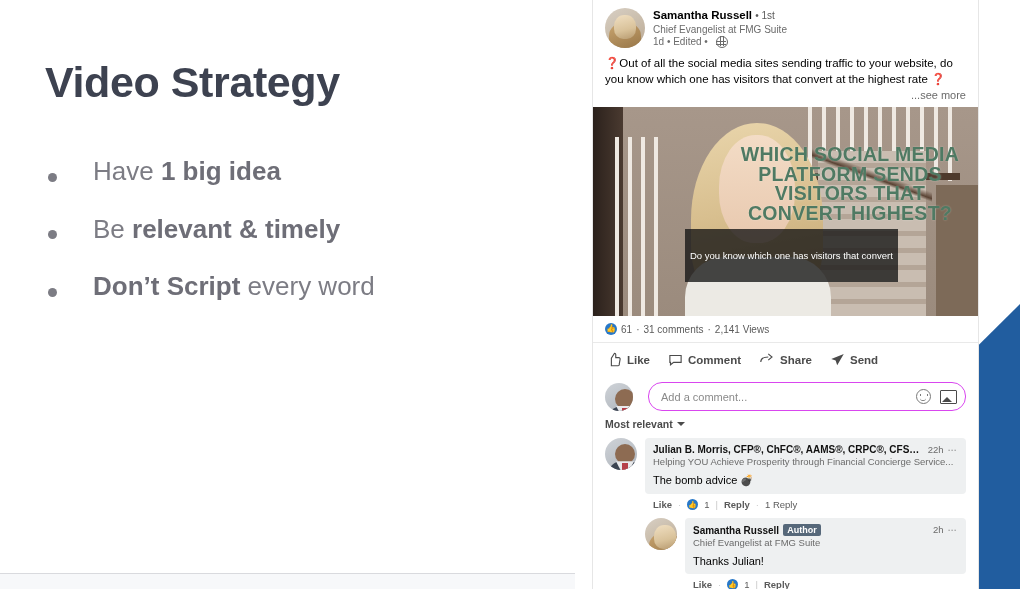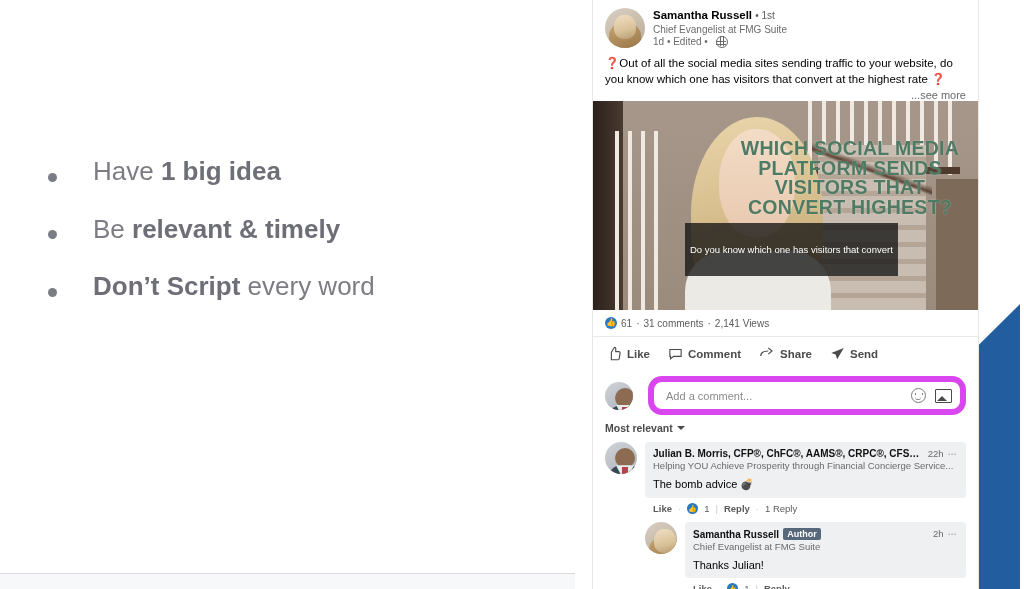--- a/index.html
+++ b/index.html
@@ -122,21 +122,21 @@
   .globe::before{
     content:"";position:absolute;left:-1px;top:3.5px;width:10px;height:2px;
     border-top:1px solid #6b6b6b;border-bottom:1px solid #6b6b6b;
   }
 
   .post-body{
     padding:6px 12px 0 12px;font-size:11.5px;line-height:1.42;color:#000;
   }
   .qmark{color:#cf2b2b;font-weight:bold;}
   .see-more{
-    text-align:right;padding:2px 12px 0 12px;
+    text-align:right;padding:2px 12px 6px 12px;
     font-size:11px;color:#6b6b6b;
   }
 
   
   .video{
     position:relative;width:100%;height:209px;overflow:hidden;
     background:#9c8d7c;
   }
   .v-wall{position:absolute;inset:0;background:linear-gradient(180deg,#a7978a 0%,#9b8b7d 100%);}
   .v-dark-left{position:absolute;left:0;top:0;width:30px;height:100%;
@@ -193,21 +193,21 @@
     padding:9px 14px 9px 14px;font-size:11.5px;
     font-weight:bold;color:#4b4b4b;
   }
   .act{display:flex;align-items:center;gap:5px;cursor:pointer;}
   .act svg{display:block;}
 
   
   .comment-box-row{display:flex;align-items:center;gap:7px;padding:6px 12px 0 12px;}
   .comment-input{
     flex:1 1 auto;display:flex;align-items:center;
-    height:27px;border:6px solid #d946ef;border-radius:14px;
+    height:27px;border:1px solid #d946ef;border-radius:14px;
     padding:0 8px 0 12px;font-size:11px;color:#8a8a8a;
   }
   .comment-input span.ph{flex:1 1 auto;}
   .ci-icons{display:flex;align-items:center;gap:9px;}
   .emoji-ic{
     width:13px;height:13px;border-radius:50%;border:1px solid #7a7a7a;
     position:relative;
   }
   .emoji-ic::after{
     content:"";position:absolute;left:3px;top:7px;width:6px;height:3px;
@@ -270,20 +270,21 @@
     display:inline-flex;align-items:center;justify-content:center;
     color:#fff;font-size:7px;
   }
 </style>
 </head>
 <body>
 
 <div class="slide">
 
   <div class="left-pane">
+    <div class="slide-title">Video Strategy</div>
 
     <ul class="bullets">
       <li>
         <span class="bullet-dot"></span>
         <span><span>Have </span><b>1 big idea</b><span></span></span>
       </li>
       <li>
         <span class="bullet-dot"></span>
         <span><span>Be </span><b>relevant &amp; timely</b><span></span></span>
       </li>

